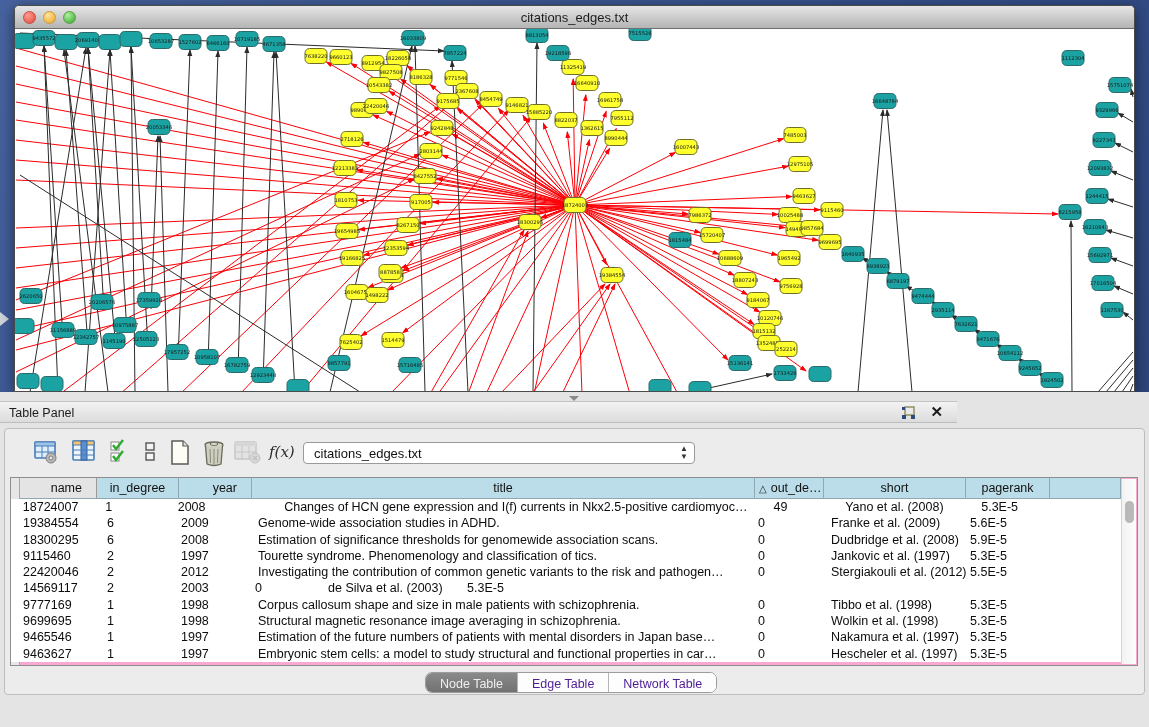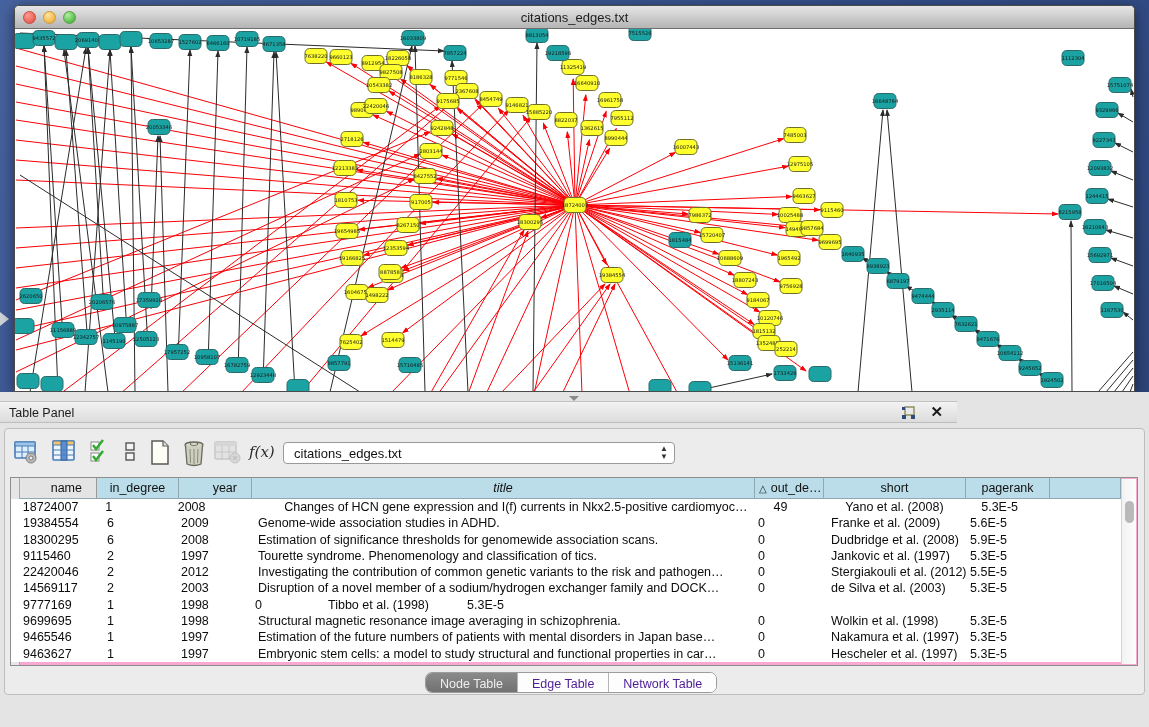--- a/index.html
+++ b/index.html
@@ -42,21 +42,21 @@
     border-top:1px solid #c2c2c2; border-bottom:1px solid #bdbdbd; }
   #tp-title { position:absolute; left:9px; top:4px; font-size:12.5px; color:#1c1c1c; }
   #tp-float { position:absolute; right:41px; top:4px; width:15px; height:14px; cursor:pointer; }
   #tp-close { position:absolute; right:14px; top:2px; font-size:15px; font-weight:bold;
     color:#1a1a1a; cursor:pointer; line-height:16px; }
 
   #tp-body { position:absolute; left:4px; top:36px; width:1141px; height:267px;
     background:#ececec; border:1px solid #bdbdbd; border-radius:4px; }
 
   
-  #tp-toolbar { position:absolute; left:0; top:8px; height:34px; width:1120px; }
+  #tp-toolbar { position:absolute; left:20px; top:8px; height:34px; width:1120px; }
   .tbicon { position:absolute; top:2px; cursor:pointer; }
   #dd-table { position:absolute; left:278px; top:5px; width:392px; height:22px;
     background:#fff; border:1px solid #9a9a9a; border-radius:4px; cursor:pointer; }
   #dd-value { position:absolute; left:10px; top:3px; font-size:13px; color:#111; }
   #dd-arrows { position:absolute; right:6px; top:2px; font-size:8px; color:#333;
     line-height:8px; text-align:center; }
 
   
   #tbl-frame { position:absolute; left:5px; top:48px; width:1128px; height:189px;
     border:1px solid #8e8e8e; background:#f9a8d4; overflow:hidden; }
@@ -850,21 +850,21 @@
             </div>
             <div class="hcell al-right gray" style="width: 77px;">
               <span>name</span>
             </div>
             <div class="hcell al-center" style="width: 82px;">
               <span>in_degree</span>
             </div>
             <div class="hcell al-right" style="width: 73px;">
               <span>year</span>
             </div>
-            <div class="hcell al-center" style="width: 503px; font-style: italic;">
+            <div class="hcell al-center" style="width: 503px;">
               <span>title</span>
             </div>
             <div class="hcell al-left" style="width: 69px;">
               <span class="sortglyph">△</span>
               <span>out_de…</span>
             </div>
             <div class="hcell al-center" style="width: 142px;">
               <span>short</span>
             </div>
             <div class="hcell al-center" style="width: 84px;">
@@ -929,31 +929,31 @@
               <div class="tcell" style="width: 69px; padding-left: 3px;">0</div>
               <div class="tcell" style="width: 142px; padding-left: 7px;">Stergiakouli et al. (2012)</div>
               <div class="tcell" style="width: 84px; padding-left: 4px;">5.5E-5</div>
               <div class="tcell" style="width: 71px; padding-left: 0px;"></div>
             </div>
             <div class="trow">
               <div class="tcell" style="width: 9px; padding-left: 0px;"></div>
               <div class="tcell" style="width: 77px; padding-left: 3px;">14569117</div>
               <div class="tcell" style="width: 82px; padding-left: 10px;">2</div>
               <div class="tcell" style="width: 73px; padding-left: 2px;">2003</div>
-              <div class="tcell" style="width: 503px; padding-left: 6px;">Disruption of a novel member of a sodium/hydrogen exchanger family and DOCK…</div>
               <div class="tcell" style="width: 69px; padding-left: 3px;">0</div>
               <div class="tcell" style="width: 142px; padding-left: 7px;">de Silva et al. (2003)</div>
               <div class="tcell" style="width: 84px; padding-left: 4px;">5.3E-5</div>
               <div class="tcell" style="width: 71px; padding-left: 0px;"></div>
             </div>
             <div class="trow">
               <div class="tcell" style="width: 9px; padding-left: 0px;"></div>
               <div class="tcell" style="width: 77px; padding-left: 3px;">9777169</div>
               <div class="tcell" style="width: 82px; padding-left: 10px;">1</div>
               <div class="tcell" style="width: 73px; padding-left: 2px;">1998</div>
+              <div class="tcell" style="width: 503px; padding-left: 6px;">Corpus callosum shape and size in male patients with schizophrenia.</div>
               <div class="tcell" style="width: 69px; padding-left: 3px;">0</div>
               <div class="tcell" style="width: 142px; padding-left: 7px;">Tibbo et al. (1998)</div>
               <div class="tcell" style="width: 84px; padding-left: 4px;">5.3E-5</div>
               <div class="tcell" style="width: 71px; padding-left: 0px;"></div>
             </div>
             <div class="trow">
               <div class="tcell" style="width: 9px; padding-left: 0px;"></div>
               <div class="tcell" style="width: 77px; padding-left: 3px;">9699695</div>
               <div class="tcell" style="width: 82px; padding-left: 10px;">1</div>
               <div class="tcell" style="width: 73px; padding-left: 2px;">1998</div>

